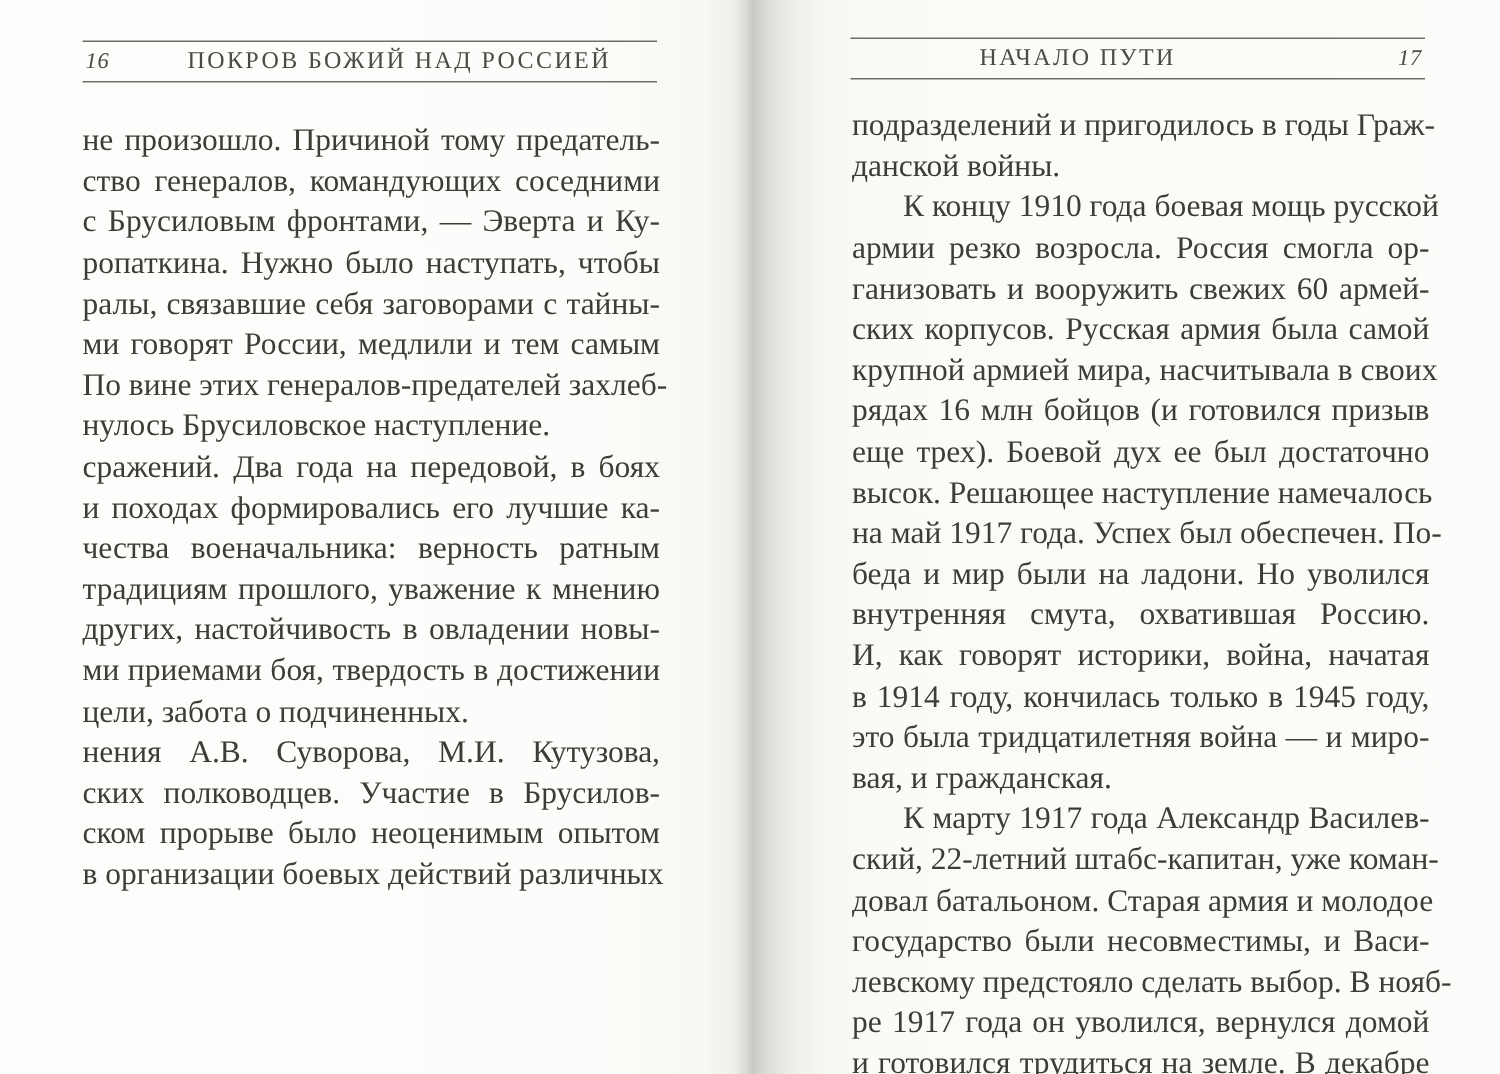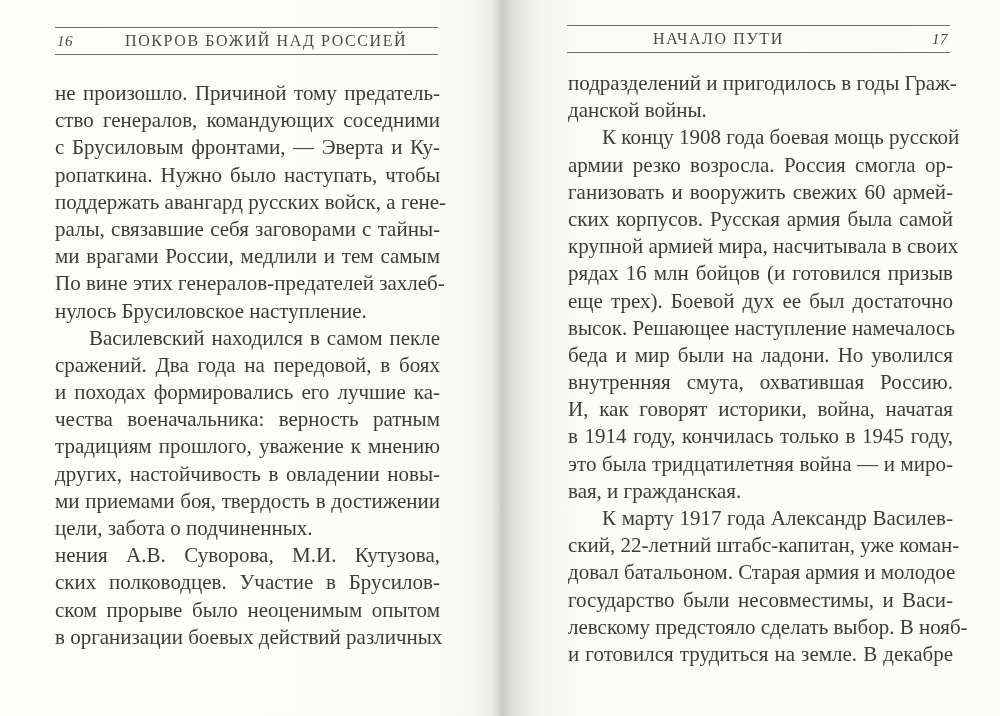--- a/index.html
+++ b/index.html
@@ -112,26 +112,24 @@
   <div class="page page-left">
     <div class="running-head">
       <span class="folio">16</span>
       <span class="running-title">ПОКРОВ БОЖИЙ НАД РОССИЕЙ</span>
     </div>
     <div class="text-block" id="left-text">
         <span class="line">не произошло. Причиной тому предатель-</span>
         <span class="line">ство генералов, командующих соседними</span>
         <span class="line">с Брусиловым фронтами, — Эверта и Ку-</span>
         <span class="line">ропаткина. Нужно было наступать, чтобы</span>
-        <span class="line">поддержать авангард русских войск, а гене-</span>
         <span class="line">ралы, связавшие себя заговорами с тайны-</span>
-        <span class="line">ми врагами России, медлили и тем самым</span>
+        <span class="line">ми говорят России, медлили и тем самым</span>
         <span class="line">По вине этих генералов-предателей захлеб-</span>
         <span class="line last">нулось Брусиловское наступление.</span>
-        <span class="line indent">Василевский находился в самом пекле</span>
         <span class="line">сражений. Два года на передовой, в боях</span>
         <span class="line">и походах формировались его лучшие ка-</span>
         <span class="line">чества военачальника: верность ратным</span>
         <span class="line">традициям прошлого, уважение к мнению</span>
         <span class="line">других, настойчивость в овладении новы-</span>
         <span class="line">ми приемами боя, твердость в достижении</span>
         <span class="line last">цели, забота о подчиненных.</span>
         <span class="line">нения А.В. Суворова, М.И. Кутузова,</span>
         <span class="line">ских полководцев. Участие в Брусилов-</span>
         <span class="line">ском прорыве было неоценимым опытом</span>
@@ -140,36 +138,38 @@
   </div>
 
   <div class="page page-right">
     <div class="running-head">
       <span class="running-title">НАЧАЛО ПУТИ</span>
       <span class="folio">17</span>
     </div>
     <div class="text-block" id="right-text">
         <span class="line">подразделений и пригодилось в годы Граж-</span>
         <span class="line last">данской войны.</span>
-        <span class="line indent">К концу 1908 года боевая мощь русской</span>
+        <span class="line indent">К концу 1910 года боевая мощь русской</span>
         <span class="line">армии резко возросла. Россия смогла ор-</span>
         <span class="line">ганизовать и вооружить свежих 60 армей-</span>
         <span class="line">ских корпусов. Русская армия была самой</span>
         <span class="line">крупной армией мира, насчитывала в своих</span>
         <span class="line">рядах 16 млн бойцов (и готовился призыв</span>
         <span class="line">еще трех). Боевой дух ее был достаточно</span>
         <span class="line">высок. Решающее наступление намечалось</span>
+        <span class="line">на май 1917 года. Успех был обеспечен. По-</span>
         <span class="line">беда и мир были на ладони. Но уволился</span>
         <span class="line">внутренняя смута, охватившая Россию.</span>
         <span class="line">И, как говорят историки, война, начатая</span>
         <span class="line">в 1914 году, кончилась только в 1945 году,</span>
         <span class="line">это была тридцатилетняя война — и миро-</span>
         <span class="line last">вая, и гражданская.</span>
         <span class="line indent">К марту 1917 года Александр Василев-</span>
         <span class="line">ский, 22-летний штабс-капитан, уже коман-</span>
         <span class="line">довал батальоном. Старая армия и молодое</span>
         <span class="line">государство были несовместимы, и Васи-</span>
         <span class="line">левскому предстояло сделать выбор. В нояб-</span>
+        <span class="line">ре 1917 года он уволился, вернулся домой</span>
         <span class="line">и готовился трудиться на земле. В декабре</span>
       </div>
   </div>
 
 </div>
 
 </body></html>

